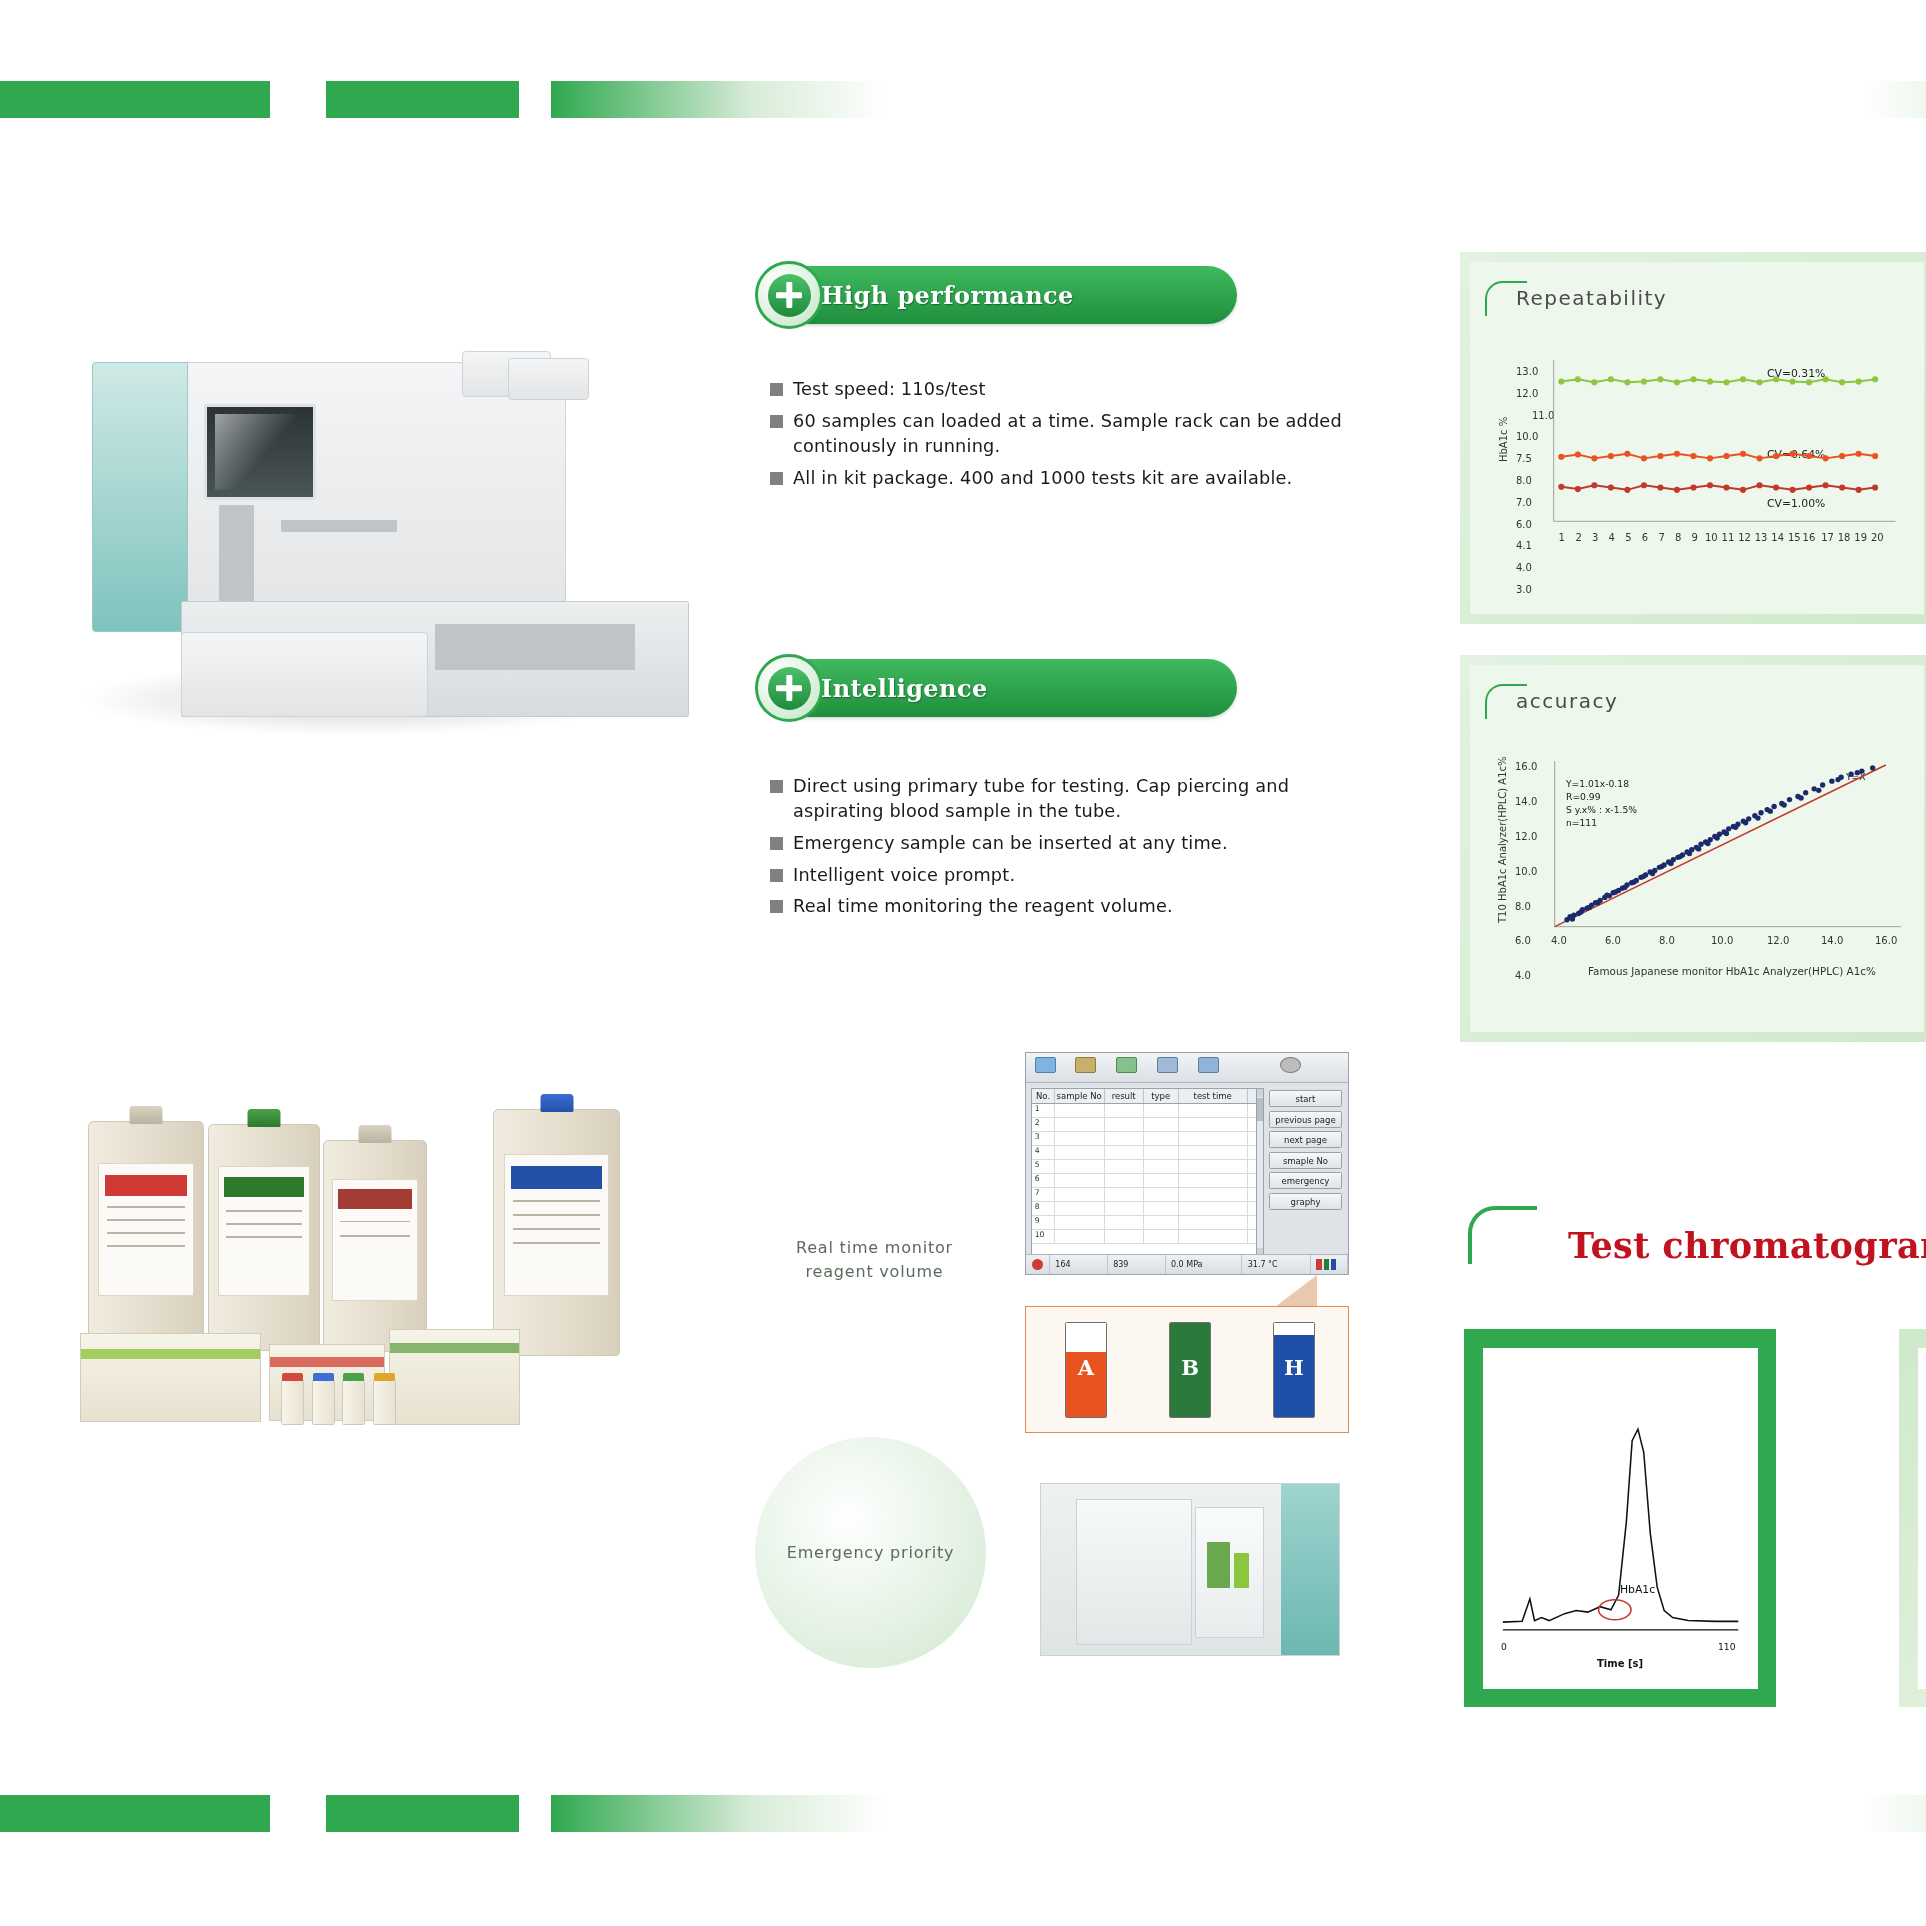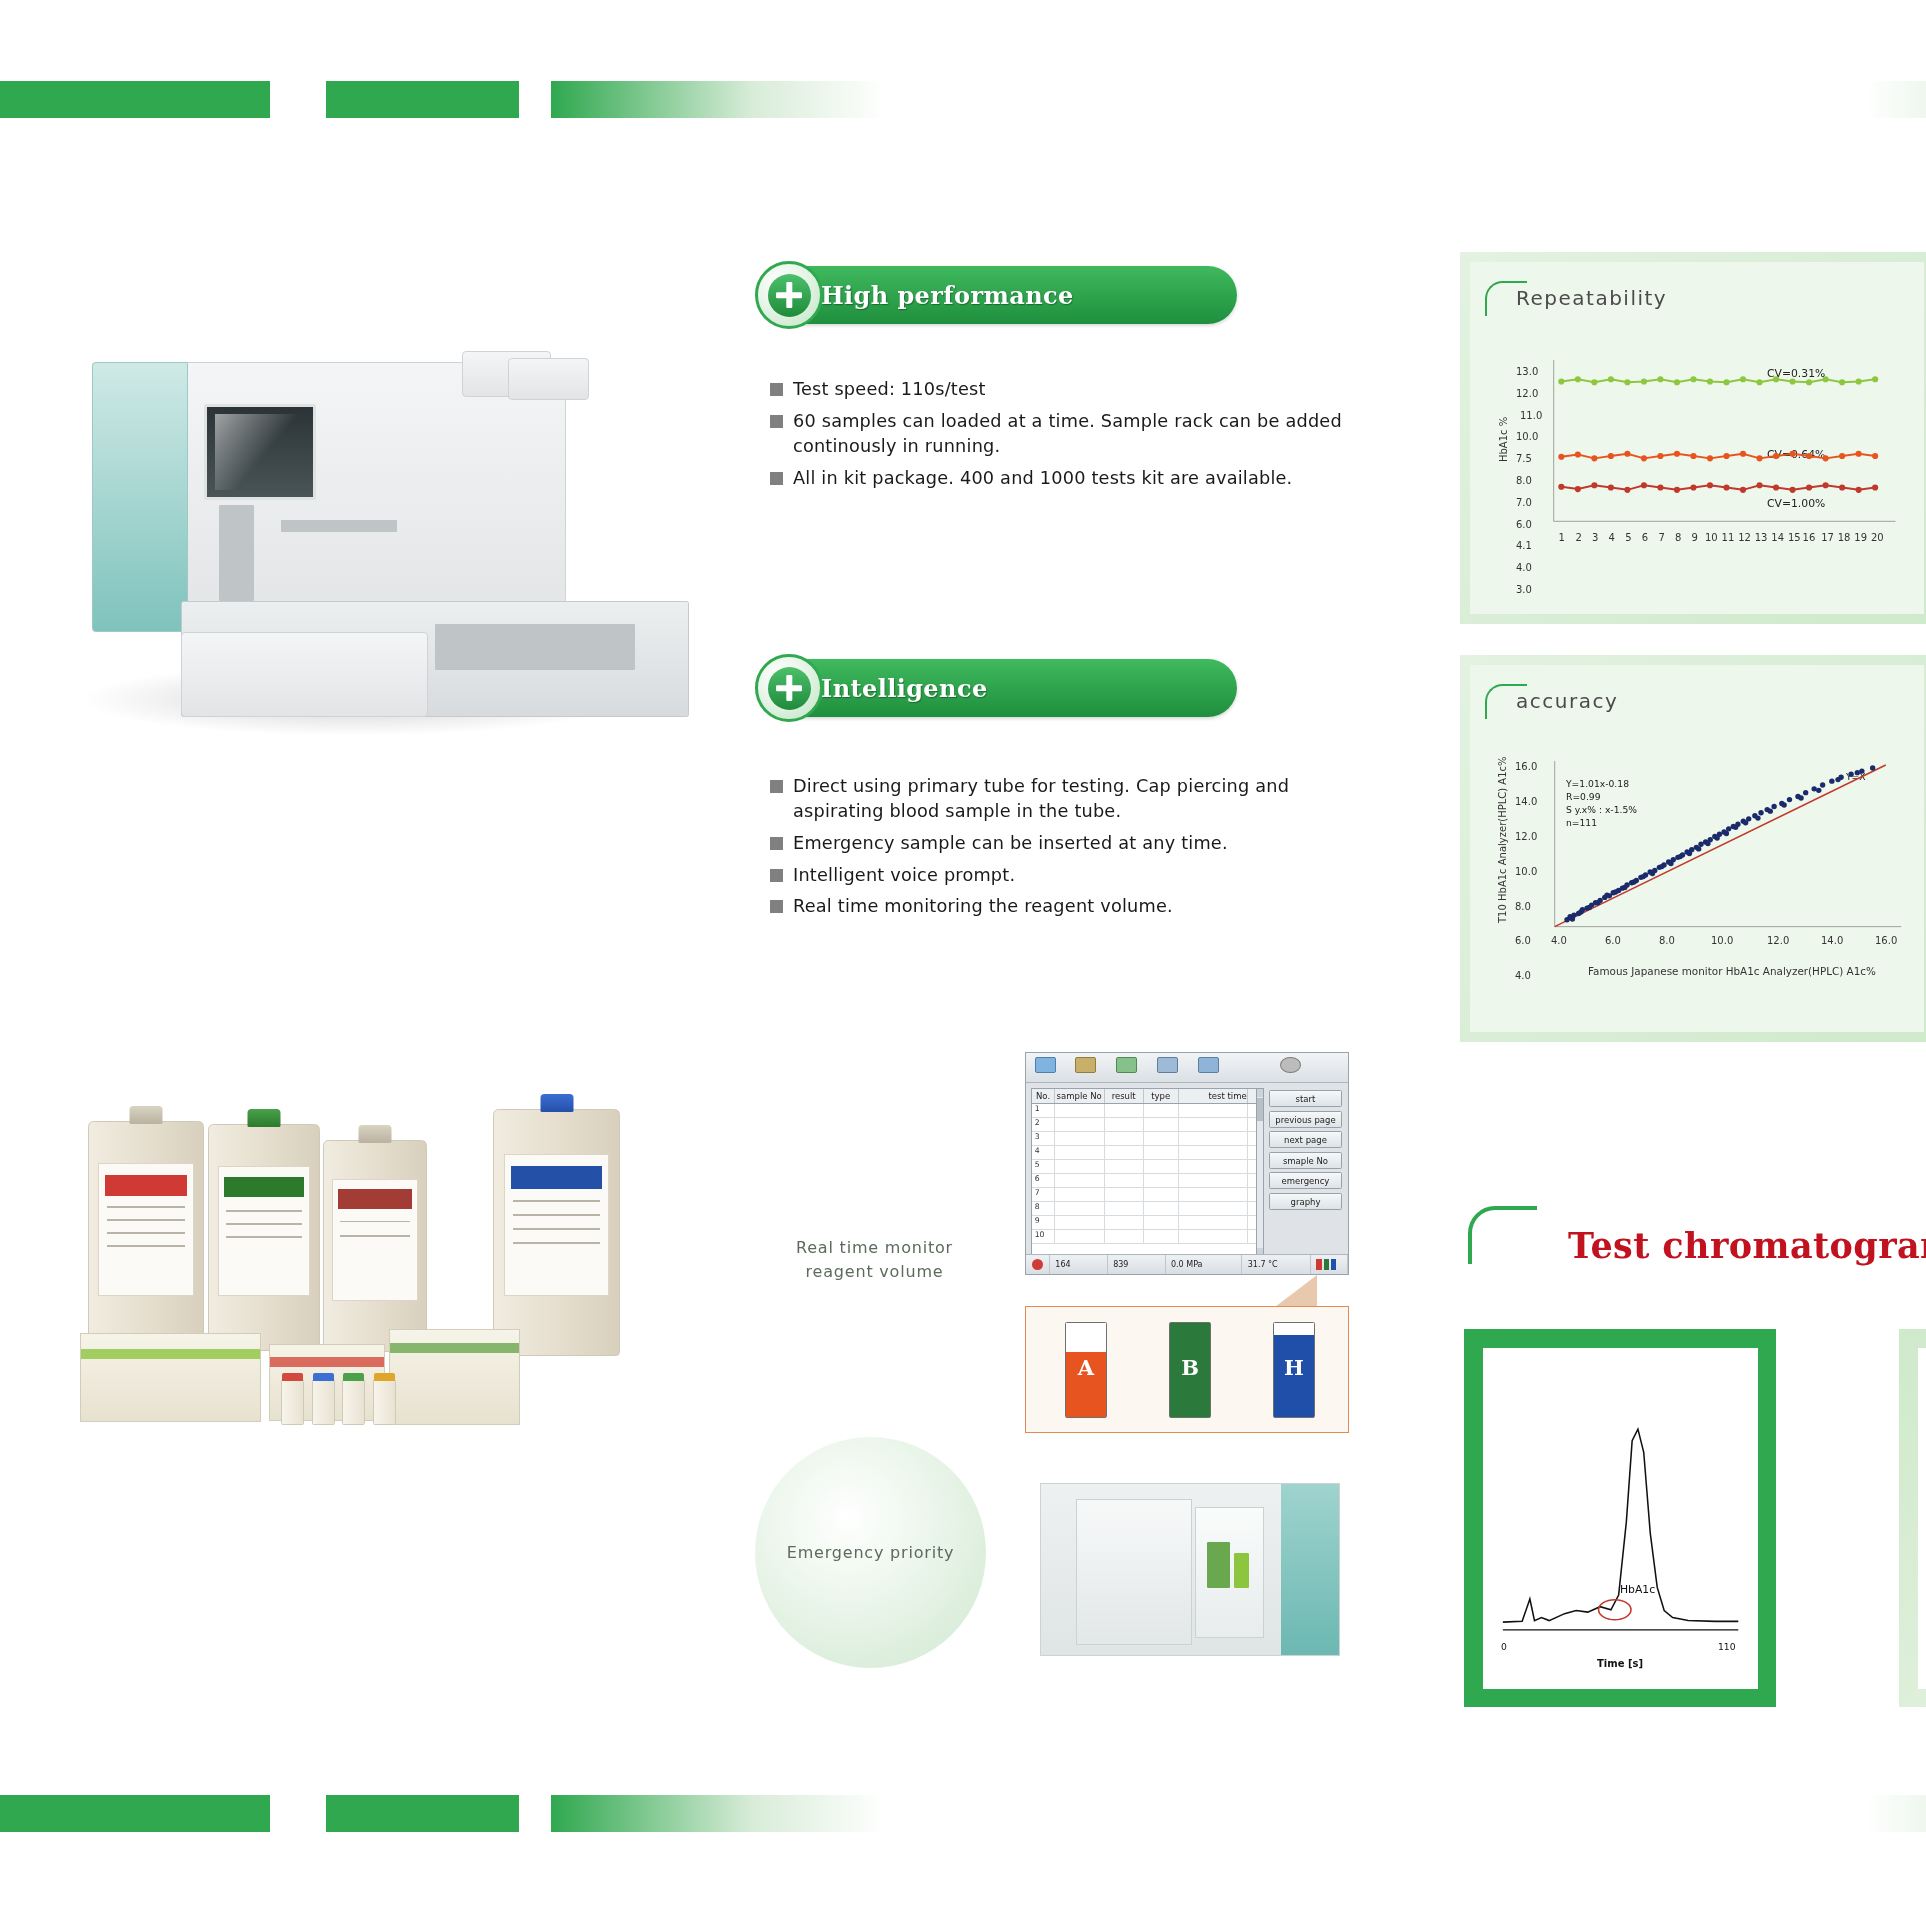--- a/index.html
+++ b/index.html
@@ -333,21 +333,21 @@
   </div>
 
   <div class="chartcard" style="left:1460px;top:252px;width:474px;height:372px;">
     <div class="chartinner">
       <div class="chart-title-bracket" style="left:15.4px;top:19px;width:42px;height:35px;"></div>
       <div class="chart-title" style="left:46px;top:24px;">Repeatability</div>
 
       <div style="position:absolute;left:46px;top:104px;width:42px;">
         <div class="axlabel" style="position:relative;left:0;top:0;">13.0</div>
         <div class="axlabel" style="position:relative;left:0;top:10.8px;">12.0</div>
-        <div class="axlabel" style="position:relative;left:4px;top:21.6px;">11.0</div>
+        <div class="axlabel" style="position:relative;left:16px;top:21.6px;">11.0</div>
         <div class="axlabel" style="position:relative;left:0;top:32px;">10.0</div>
         <div class="axlabel" style="position:relative;left:0;top:43px;">7.5</div>
         <div class="axlabel" style="position:relative;left:0;top:54px;">8.0</div>
         <div class="axlabel" style="position:relative;left:0;top:65px;">7.0</div>
         <div class="axlabel" style="position:relative;left:0;top:76px;">6.0</div>
         <div class="axlabel" style="position:relative;left:0;top:86px;">4.1</div>
         <div class="axlabel" style="position:relative;left:0;top:97px;">4.0</div>
         <div class="axlabel" style="position:relative;left:0;top:108px;">3.0</div>
       </div>
 
@@ -606,21 +606,21 @@
       <div class="sw-ic" style="left:172px;background:#8fb4d8;border:0.8px solid #5a7f9f;"></div>
       <div class="sw-ic" style="left:254px;background:#bcbcbc;border:0.8px solid #7d7d7d;border-radius:50%;"></div>
     </div>
 
     <div class="sw-table" style="left:5.4px;top:35px;width:231px;height:169px;">
       <div class="sw-th">
         <div style="width:22.3px;">No.</div>
         <div style="width:50px;">sample No</div>
         <div style="width:39px;">result</div>
         <div style="width:35px;">type</div>
-        <div style="width:69px;text-align:right;">test time</div>
+        <div style="width:69px;">test time</div>
       </div>
       <div class="sw-tr">
           <div style="width:22.3px;">1</div>
           <div style="width:50px;"></div>
           <div style="width:39px;"></div>
           <div style="width:35px;"></div>
           <div style="width:69px;"></div>
         </div>
       <div class="sw-tr">
           <div style="width:22.3px;">2</div>

